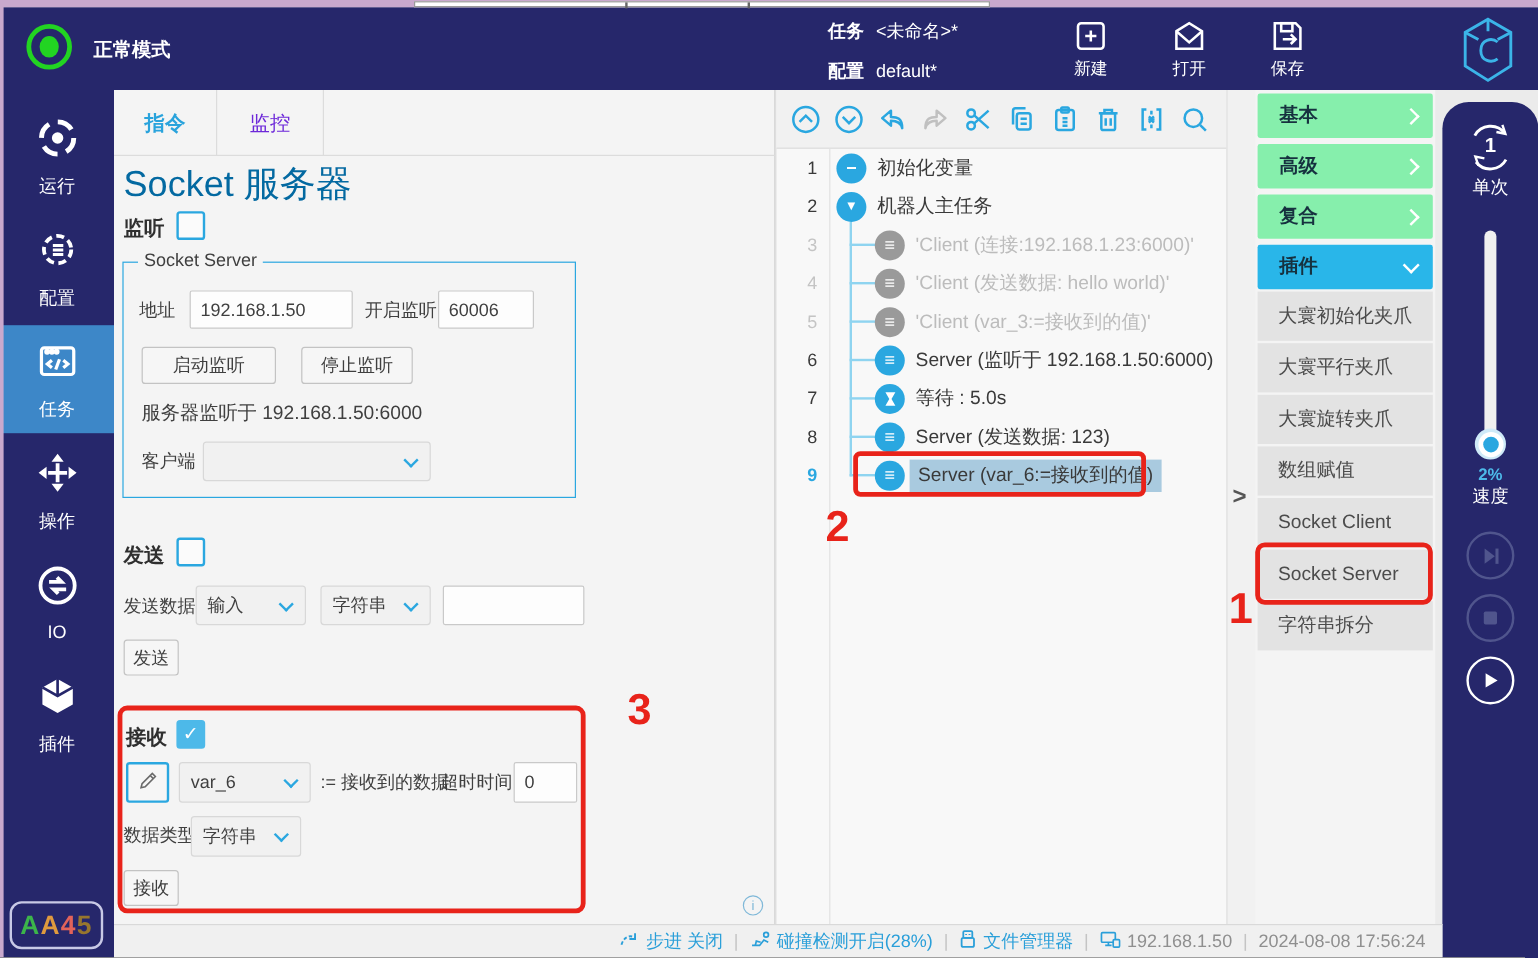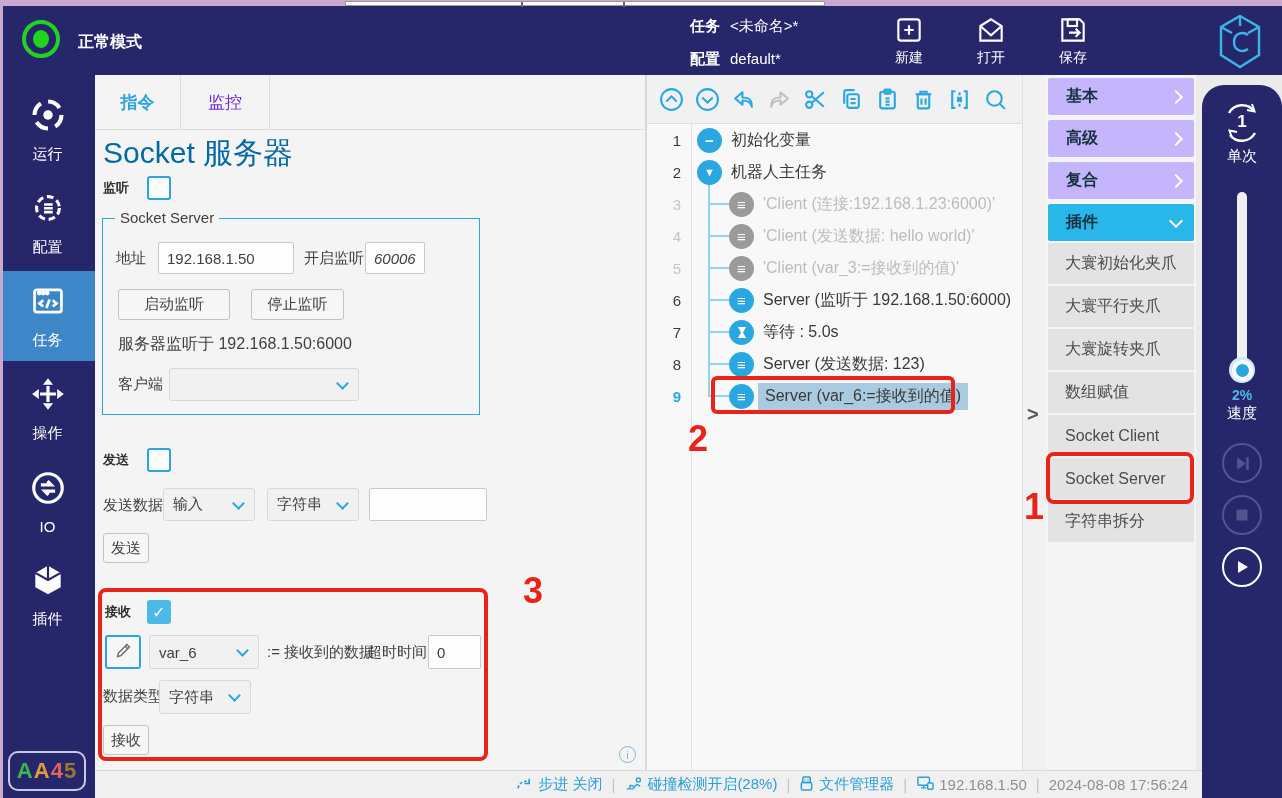--- a/index.html
+++ b/index.html
@@ -28,21 +28,21 @@
   .nav-item .lbl{font-size:15px;}
   .nav-item.active{background:#3d87c8;}
   .nav-badge{position:absolute;left:8px;top:676px;width:78px;height:40px;border:2px solid #c8c9e6;border-radius:10px;box-sizing:border-box;display:flex;align-items:center;justify-content:center;font-size:22px;font-weight:bold;letter-spacing:1px;}
   
   .btn{position:absolute;background:#f6f6f6;border:1px solid #c3c3c3;border-radius:3px;font-size:15px;color:#3f3f3f;display:flex;align-items:center;justify-content:center;cursor:pointer;box-sizing:border-box;}
   .input{position:absolute;background:#fdfdfd;border:1px solid #c9c9c9;border-radius:2px;font-size:15px;color:#3f3f3f;padding:0 8px;box-sizing:border-box;font-family:inherit;}
   .dd{position:absolute;background:#f1f1f1;border:1px solid #d8d8d8;border-radius:3px;font-size:15px;color:#3f3f3f;display:flex;align-items:center;padding-left:9px;box-sizing:border-box;cursor:pointer;}
   .dd .chev{position:absolute;right:11px;top:50%;width:7px;height:7px;margin-top:-6px;border-right:2px solid #2aa7e0;border-bottom:2px solid #2aa7e0;transform:rotate(45deg);}
   .cb{position:absolute;width:24px;height:24px;border:2px solid #2aa7e0;border-radius:3px;background:#fbfbfb;box-sizing:border-box;cursor:pointer;}
   .cb.checked{background:#4db9e9;border-color:#4db9e9;color:#fff;display:flex;align-items:center;justify-content:center;font-size:16px;font-weight:bold;}
-  .lbl-b{position:absolute;font-size:13px;font-weight:bold;color:#2f2f2f;}
+  .lbl-b{position:absolute;font-size:17px;font-weight:bold;color:#2f2f2f;}
   .lbl-n{position:absolute;font-size:15px;color:#3f3f3f;white-space:nowrap;}
   .red-box{position:absolute;border:4px solid #e8231a;border-radius:8px;box-sizing:border-box;pointer-events:none;z-index:40;}
   .red-num{position:absolute;color:#e8231a;font-size:36px;font-weight:bold;z-index:41;}
   
   .form-panel{position:absolute;left:95px;top:75px;width:551px;height:695px;background:#f4f4f4;border-right:1px solid #d9d9d9;box-sizing:border-box;}
   .tab-bar{position:absolute;left:0;top:0;width:551px;height:55px;border-bottom:1px solid #dcdcdc;box-sizing:border-box;}
   .tab{position:absolute;top:0;height:55px;display:flex;align-items:center;justify-content:center;font-size:17px;cursor:pointer;box-sizing:border-box;border-right:1px solid #dcdcdc;}
   .tab.active{color:#29a3dc;font-weight:bold;}
   .tab.inactive{color:#6d28d9;}
   .form-title{position:absolute;left:8px;top:58px;font-size:30px;color:#0369a1;}
@@ -65,21 +65,21 @@
   .t-label{margin-left:9px;font-size:16px;color:#3a3a3a;white-space:nowrap;}
   .tree-row.dim .t-label{color:#bcbcbc;}
   .tree-row.sel .t-label{background:#a9cadf;padding:3px 7px;margin-left:4px;}
   .t-vline{position:absolute;left:61px;top:110px;width:2px;height:212px;background:#8fd4f0;}
   .t-stub{position:absolute;left:61px;width:22px;height:2px;background:#8fd4f0;}
   
   .collapse-strip{position:absolute;left:1022px;top:75px;width:24px;height:695px;background:#f1f1f1;border-left:1px solid #e0e0e0;box-sizing:border-box;}
   .collapse-strip .h{position:absolute;left:4px;top:328px;font-size:20px;font-weight:bold;color:#555;cursor:pointer;}
   
   .palette{position:absolute;left:1046px;top:75px;width:150px;height:695px;background:#f4f4f4;}
-  .cat{position:absolute;left:2px;width:146px;height:37px;background:#c4b5fd;display:flex;align-items:center;box-sizing:border-box;border-radius:2px;cursor:pointer;}
+  .cat{position:absolute;left:2px;width:146px;height:37px;background:#86efac;display:flex;align-items:center;box-sizing:border-box;border-radius:2px;cursor:pointer;}
   .cat .lbl{margin-left:18px;font-size:16px;font-weight:bold;color:#16313f;}
   .cat .chev{position:absolute;right:13px;width:8px;height:8px;border-right:2px solid #fff;border-bottom:2px solid #fff;transform:rotate(-45deg);}
   .cat.open{background:#29b6e9;}
   .cat.open .chev{transform:rotate(45deg);margin-top:-4px;}
   .pal-item{position:absolute;left:2px;width:146px;height:41px;background:#e3e3e3;display:flex;align-items:center;box-sizing:border-box;cursor:pointer;}
   .pal-item .lbl{margin-left:17px;font-size:16px;color:#4c4c4c;white-space:nowrap;}
   
   .ctrl{position:absolute;left:1202px;top:85px;width:80px;height:713px;background:#26276b;border-radius:22px 22px 0 0;color:#fff;}
   .ctrl .cyc{position:absolute;left:16px;top:12px;}
   .ctrl .cyc-lbl{position:absolute;left:0;top:62px;width:80px;text-align:center;font-size:15px;}
@@ -228,21 +228,21 @@
     <div class="form-title">Socket 服务器</div>
 
     <div class="lbl-b" style="left:8px;top:104px">监听</div>
     <div class="cb" style="left:52px;top:101px"></div>
 
     <div class="group-box">
       <div class="group-legend">Socket Server</div>
       <div class="lbl-n" style="left:13px;top:30px">地址</div>
       <input class="input" style="left: 55px; top: 23px; width: 136px; height: 32px;" value="192.168.1.50">
       <div class="lbl-n" style="left:201px;top:30px">开启监听</div>
-      <input class="input" style="left: 262px; top: 23px; width: 60px; height: 32px; font-style: italic;" value="60006">
+      <input class="input" style="left: 262px; top: 23px; width: 80px; height: 32px;" value="60006">
       <div class="btn" style="left:15px;top:70px;width:112px;height:31px">启动监听</div>
       <div class="btn" style="left:148px;top:70px;width:93px;height:31px">停止监听</div>
       <div class="lbl-n" style="left:15px;top:115px;font-size:16px">服务器监听于 192.168.1.50:6000</div>
       <div class="lbl-n" style="left:15px;top:156px">客户端</div>
       <div class="dd" style="left:66px;top:149px;width:190px;height:33px">
         <span></span>
         <span class="chev"></span>
       </div>
     </div>
 

